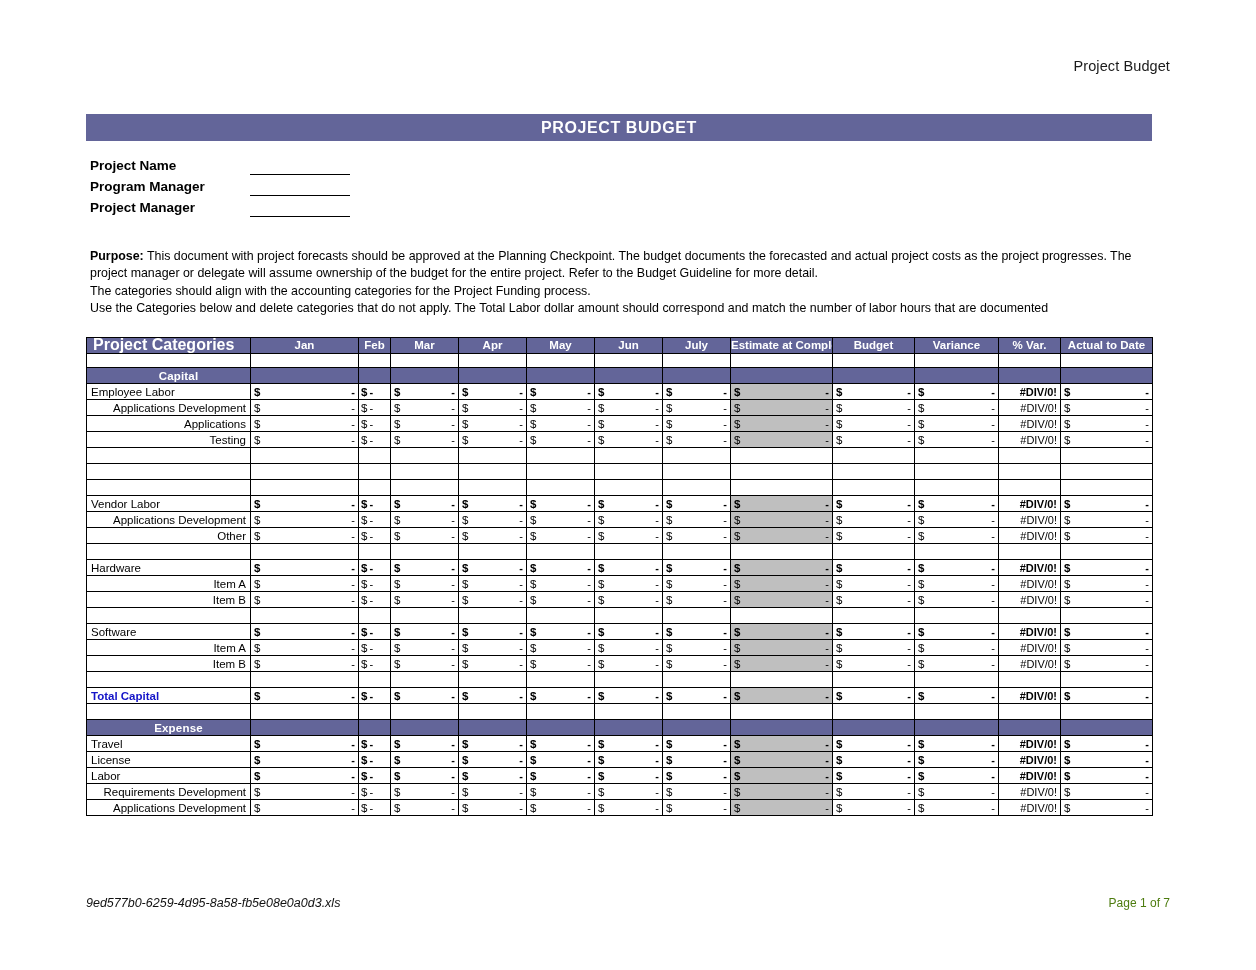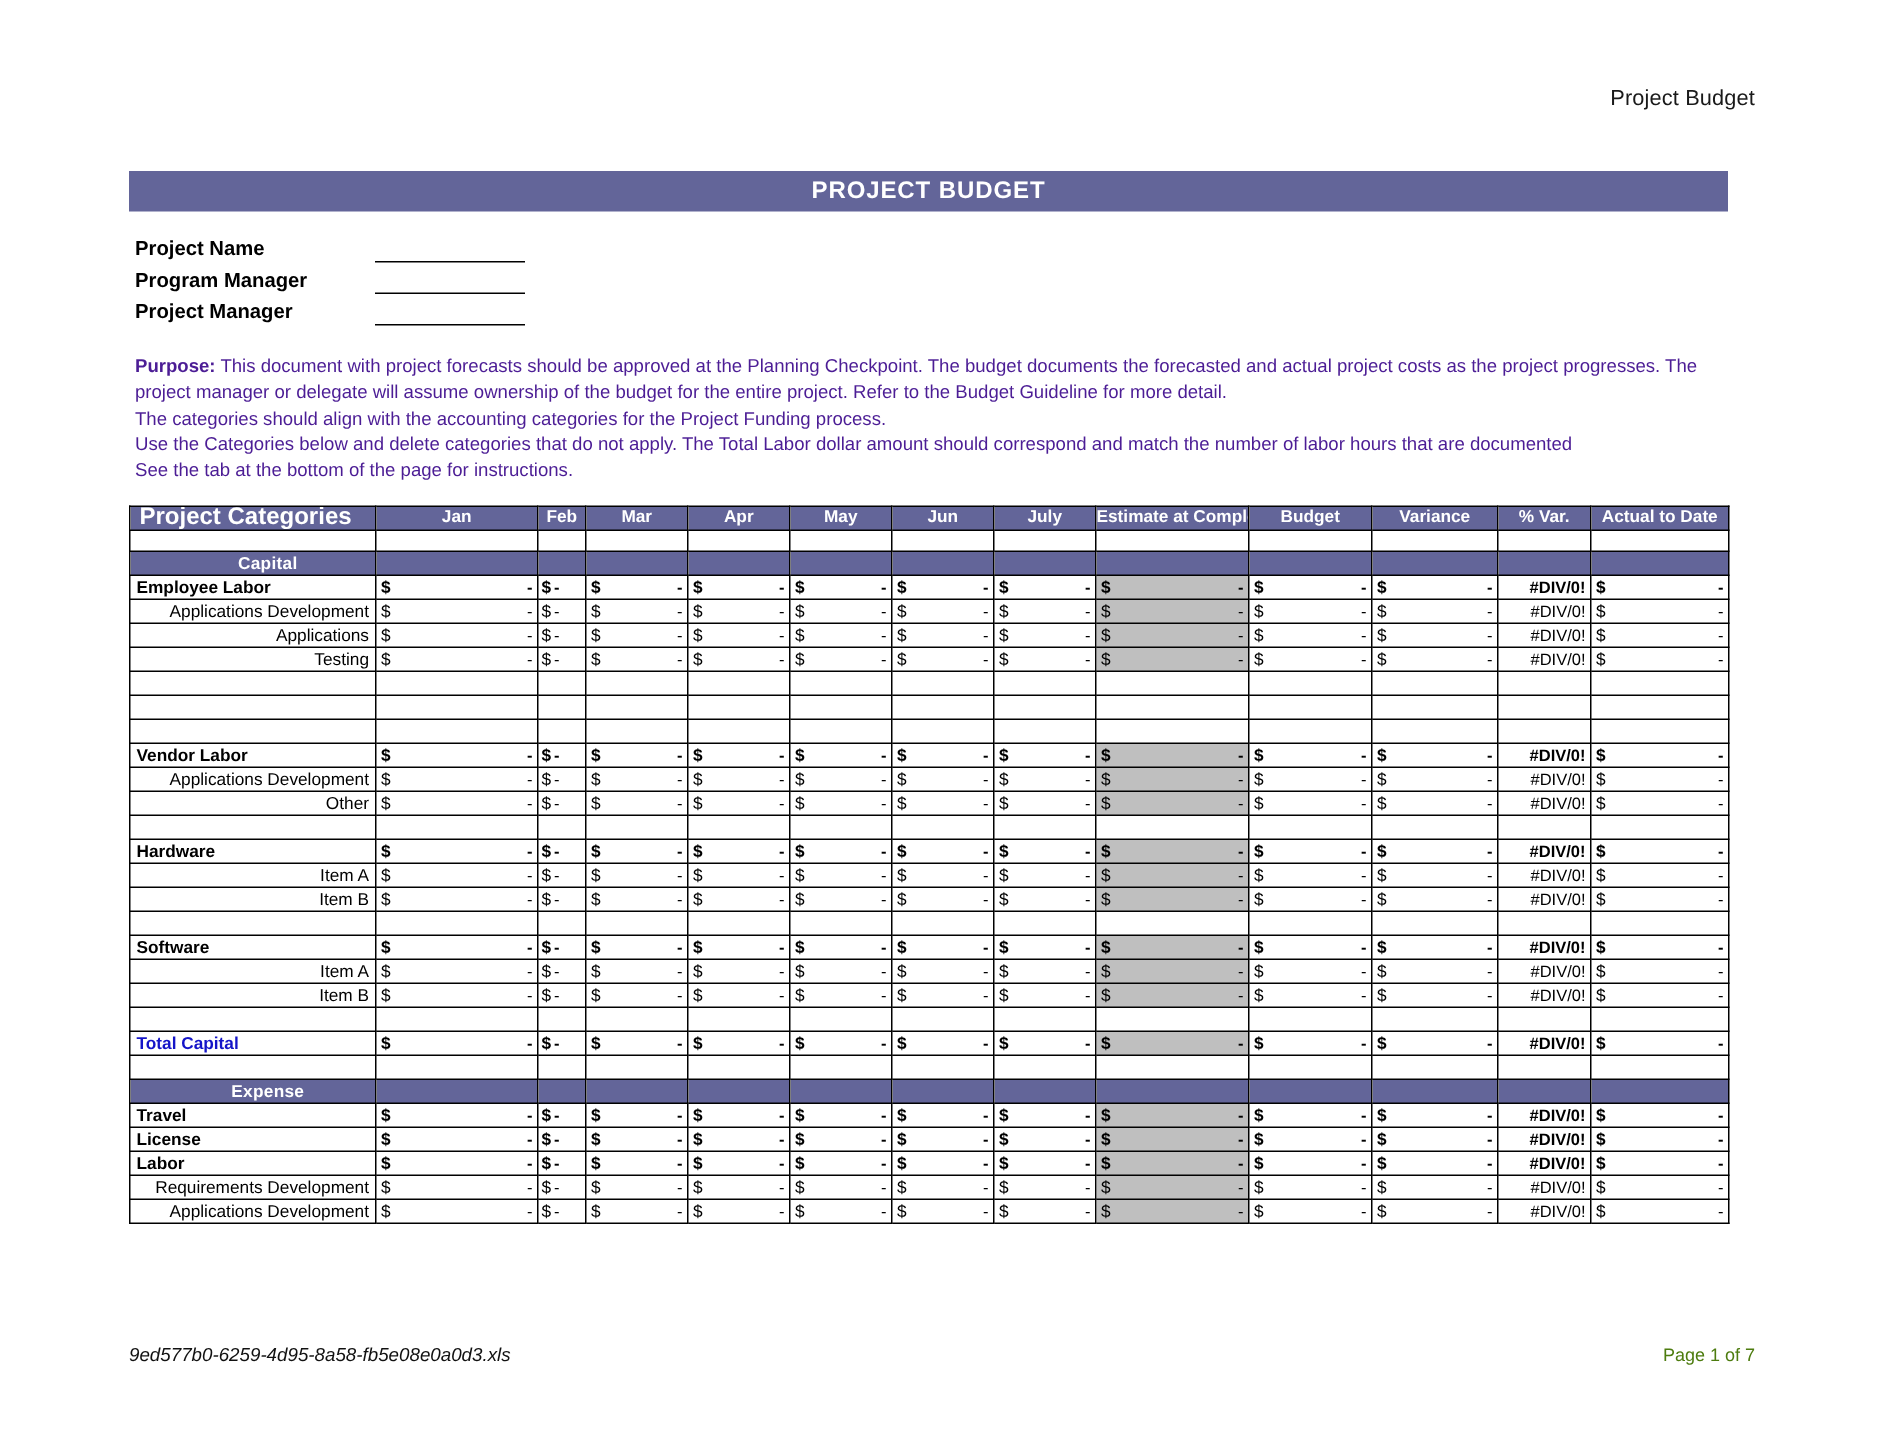--- a/index.html
+++ b/index.html
@@ -71,25 +71,25 @@
   .meta-line {
     width: 100px;
     border-bottom: 1.6px solid #000;
     height: 17px;
   }
 
   
   .purpose {
     position: absolute;
     left: 90px;
-    top: 236px;
+    top: 248px;
     width: 1062px;
     font-size: 12.4px;
     line-height: 17.3px;
-    color: #4c1d95;
+    color: #000000;
   }
   .purpose b { font-weight: bold; }
   .purpose p { margin: 0; }
 
   
   .budget-table {
     position: absolute;
     left: 86px;
     top: 337px;
     border-collapse: collapse;
@@ -142,21 +142,21 @@
     letter-spacing: 0.2px;
   }
 
   
   td.lbl {
     padding-left: 4px;
     font-size: 11.5px;
     text-align: left;
     vertical-align: middle;
   }
-  td.lbl.major { font-weight: bold; }
+  td.lbl.major { font-weight: normal; }
   td.lbl.sub {
     text-align: right;
     padding-right: 4px;
     font-weight: normal;
   }
   td.lbl.total {
     font-weight: bold;
     color: #1414c8;
   }
 
@@ -235,21 +235,20 @@
     <div class="meta-row">
       <span class="meta-label">Project Manager</span>
       <span class="meta-line"></span>
     </div>
   </div>
 
   <div class="purpose">
     <p><b>Purpose:</b> <span>This document with project forecasts should be approved at the Planning Checkpoint. The budget documents the forecasted and actual project costs as the project progresses. The project manager or delegate will assume ownership of the budget for the entire project. Refer to the Budget Guideline for more detail.</span></p>
     <p>The categories should align with the accounting categories for the Project Funding process.</p>
     <p>Use the Categories below and delete categories that do not apply.  The Total Labor dollar amount should correspond and match the number of labor hours that are documented</p>
-    <p>See the  tab at the bottom of the page for instructions.</p>
   </div>
 
   <table class="budget-table">
     <colgroup>
       <col style="width:164px">
       <col style="width:108px">
       <col style="width:32px">
       <col style="width:68px">
       <col style="width:68px">
       <col style="width:68px">

